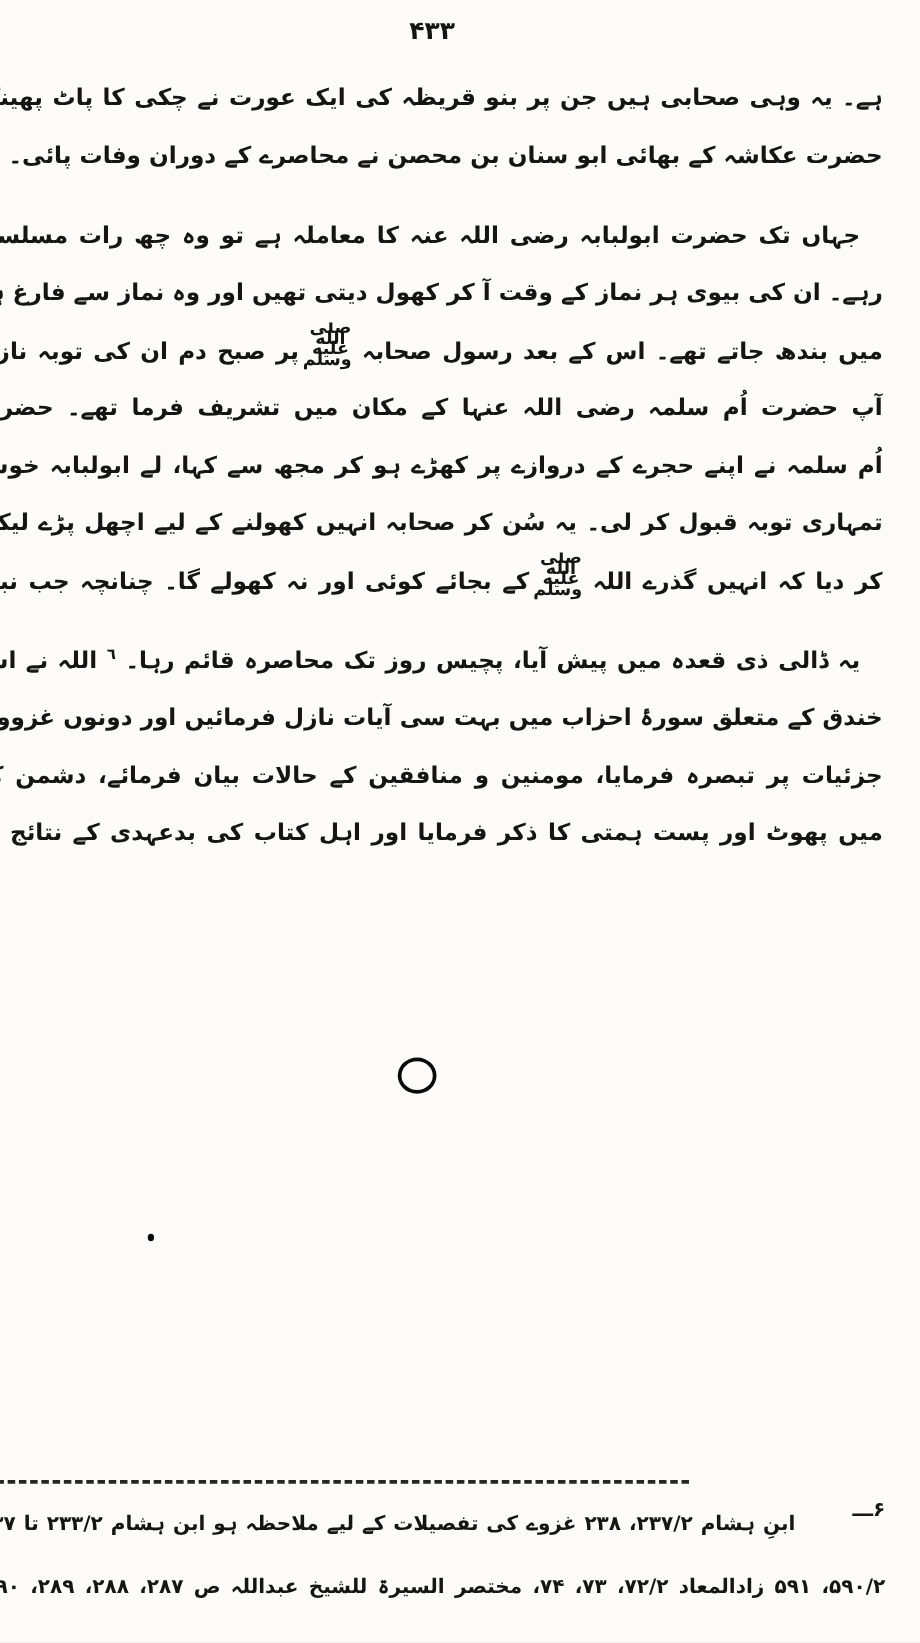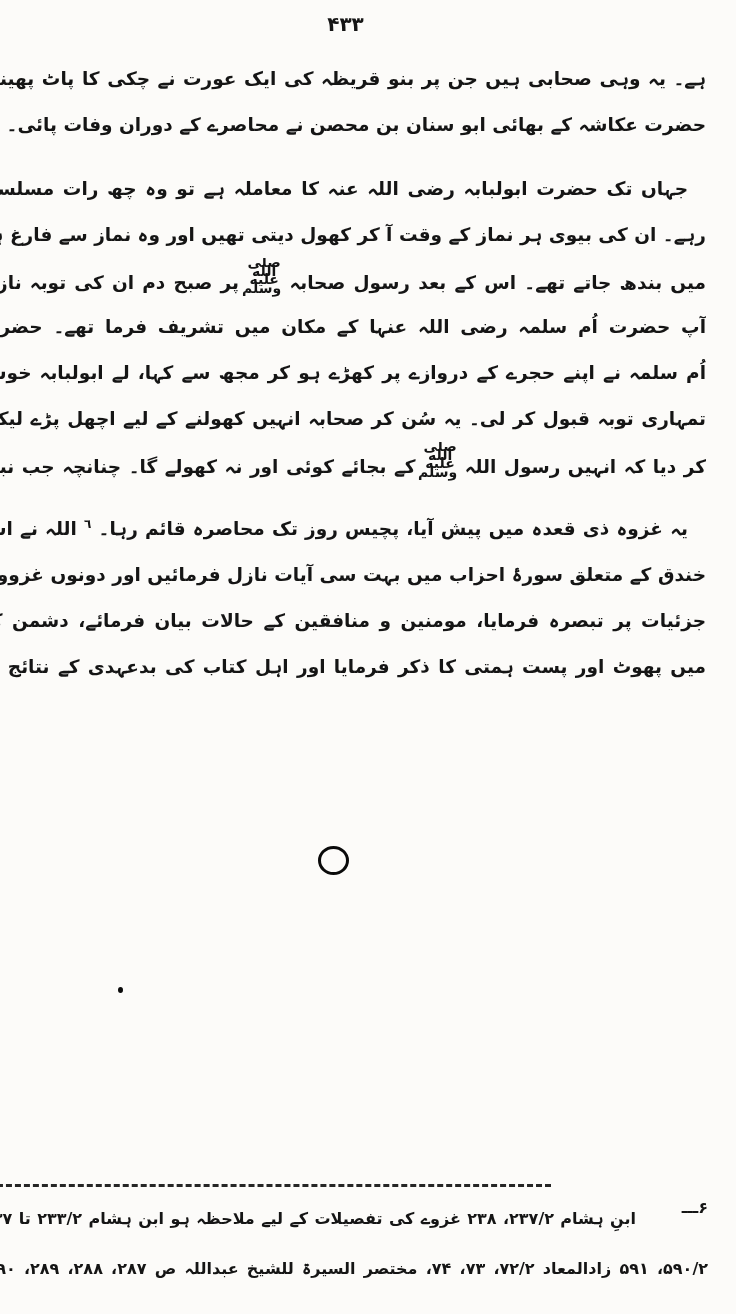--- a/index.html
+++ b/index.html
@@ -83,24 +83,24 @@
         <div class="line"><span>ہے۔ یہ وہی صحابی ہیں جن پر بنو قریظہ کی ایک عورت نے چکی کا پاٹ پھینک مارا تھا۔ ان کے علاوہ</span> </div>
         <div class="line last"><span>حضرت عکاشہ کے بھائی ابو سنان بن محصن نے محاصرے کے دوران وفات پائی۔</span> </div>
       </div>
       <div class="para indented">
         <div class="line"><span>جہاں تک حضرت ابولبابہ رضی اللہ عنہ کا معاملہ ہے تو وہ چھ رات مسلسل ستون سے بندھے</span> </div>
         <div class="line"><span>رہے۔ ان کی بیوی ہر نماز کے وقت آ کر کھول دیتی تھیں اور وہ نماز سے فارغ ہو کر پھر اسی ستون</span> </div>
         <div class="line"><span>میں بندھ جاتے تھے۔ اس کے بعد رسول صحابہ</span> <span class="salawat">صلى الله عليه وسلم</span> <span>پر صبح دم ان کی توبہ نازل ہوئی۔ اس وقت</span> </div>
         <div class="line"><span>آپ حضرت اُم سلمہ رضی اللہ عنہا کے مکان میں تشریف فرما تھے۔ حضرت ابولبابہ کا بیان ہے کہ حضرت</span> </div>
         <div class="line"><span>اُم سلمہ نے اپنے حجرے کے دروازے پر کھڑے ہو کر مجھ سے کہا، لے ابولبابہ خوش ہو جاؤ! اللہ نے</span> </div>
         <div class="line"><span>تمہاری توبہ قبول کر لی۔ یہ سُن کر صحابہ انہیں کھولنے کے لیے اچھل پڑے لیکن انہوں نے انکار</span> </div>
-        <div class="line"><span>کر دیا کہ انہیں رسول اللہ</span> <span class="salawat">صلى الله عليه وسلم</span> <span>کے بجائے کوئی اور نہ کھولے گا۔ چنانچہ جب نبی</span>   </div>
+        <div class="line"><span>کر دیا کہ انہیں گذرے اللہ</span> <span class="salawat">صلى الله عليه وسلم</span> <span>کے بجائے کوئی اور نہ کھولے گا۔ چنانچہ جب نبی</span>   </div>
       </div>
       <div class="para indented">
-        <div class="line"><span>یہ غزوہ ذی قعدہ میں پیش آیا، پچیس روز تک محاصرہ قائم رہا۔</span> <sup class="fn-mark">٦</sup> <span>اللہ نے اس غزوہ اور غزوۂ</span> </div>
+        <div class="line"><span>یہ ڈالی ذی قعدہ میں پیش آیا، پچیس روز تک محاصرہ قائم رہا۔</span> <sup class="fn-mark">٦</sup> <span>اللہ نے اس غزوہ اور غزوۂ</span> </div>
         <div class="line"><span>خندق کے متعلق سورۂ احزاب میں بہت سی آیات نازل فرمائیں اور دونوں غزووں کی اہم</span> </div>
         <div class="line"><span>جزئیات پر تبصرہ فرمایا، مومنین و منافقین کے حالات بیان فرمائے، دشمن کے مختلف گروہوں</span> </div>
         <div class="line last"><span>میں پھوٹ اور پست ہمتی کا ذکر فرمایا اور اہل کتاب کی بدعہدی کے نتائج پر روشنی ڈالی۔</span> </div>
       </div>
     </div>
 
   <div class="ornament-circle"></div>
   <div class="speck"></div>
 
   <div class="footnote">

